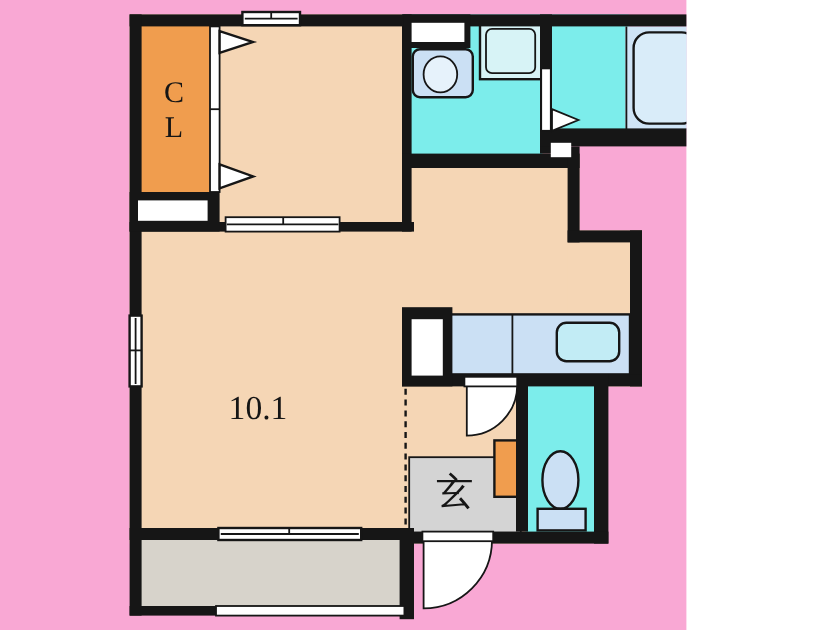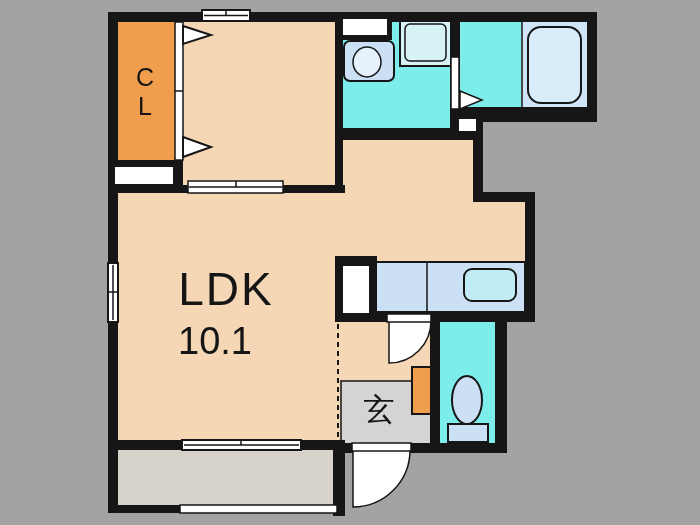--- a/index.html
+++ b/index.html
@@ -1,23 +1,23 @@
 <!DOCTYPE html>
 <html style="--wall: #161616; --room: #f5d6b5; --closet: #f09d4e; --wet: #7cedeb; --fixture: #cbe0f4; --basin: #e6f2fb; --pan: #d7f3f6; --tub-area: #cfe4f6; --tub: #d9ecf9; --sink: #c2ecf5; --balcony: #d7d3cb; --genkan: #d4d4d4;"><head>
 <meta charset="utf-8">
 <style>
   html,body{margin:0;padding:0;background:#ffffff;}
-  .plan{position:relative;width:700px;height:525px;background:#a3a3a3;overflow:hidden;
-        font-family:Liberation Sans, sans-serif;}
+  .plan{position:relative;width:572px;height:525px;background:#f9a8d4;overflow:hidden;
+        font-family:Liberation Serif, serif;}
   .plan svg{position:absolute;left:0;top:0;}
   .label{position:absolute;transform:translate(-50%,-50%);color:#151515;
          font-weight:500;white-space:nowrap;z-index:10;}
   .label-western{font-size:36px;}
   .label-ldk{font-size:46px;letter-spacing:2px;}
-  .label-ldk-area{font-size:38px;}
+  .label-ldk-area{font-size:28px;}
   .label-genkan{font-size:31px;}
   .label-balcony{font-size:29px;letter-spacing:3px;}
   .label-cl{font-size:25px;line-height:29px;white-space:normal;word-break:break-all;
             width:22px;text-align:center;}
   
   .wall{fill:var(--wall);}
   .peach{fill:var(--room);}
   .orange{fill:var(--closet);stroke:none;}
   .wet{fill:var(--wet);}
   .gray-balcony{fill:var(--balcony);}
@@ -128,16 +128,15 @@
       <polygon class="sym-thin" points="460,91 482,100 460,109"></polygon>
       <path class="sym-thin" d="M389,321 L431,321 A42,42 0 0 1 389,363 Z"></path>
       <rect class="sym-thin" x="387" y="314" width="44" height="8"></rect>
       <path class="sym-thin" d="M353,450 L410,450 A57,57 0 0 1 353,507 Z"></path>
       <rect class="sym-thin" x="352" y="443" width="59" height="8"></rect>
       <line class="dash" x1="338" y1="324" x2="338" y2="441"></line>
     </g>
   </svg>
 
   <div class="label label-cl" style="left:145px;top:92px;">CL</div>
-  <div class="label label-ldk" style="left:226px;top:289px;">LDK</div>
   <div class="label label-ldk-area" style="left:215px;top:341px;">10.1</div>
   <div class="label label-genkan" style="left:379px;top:410px;">玄</div>
 </div>
 
 </body></html>

